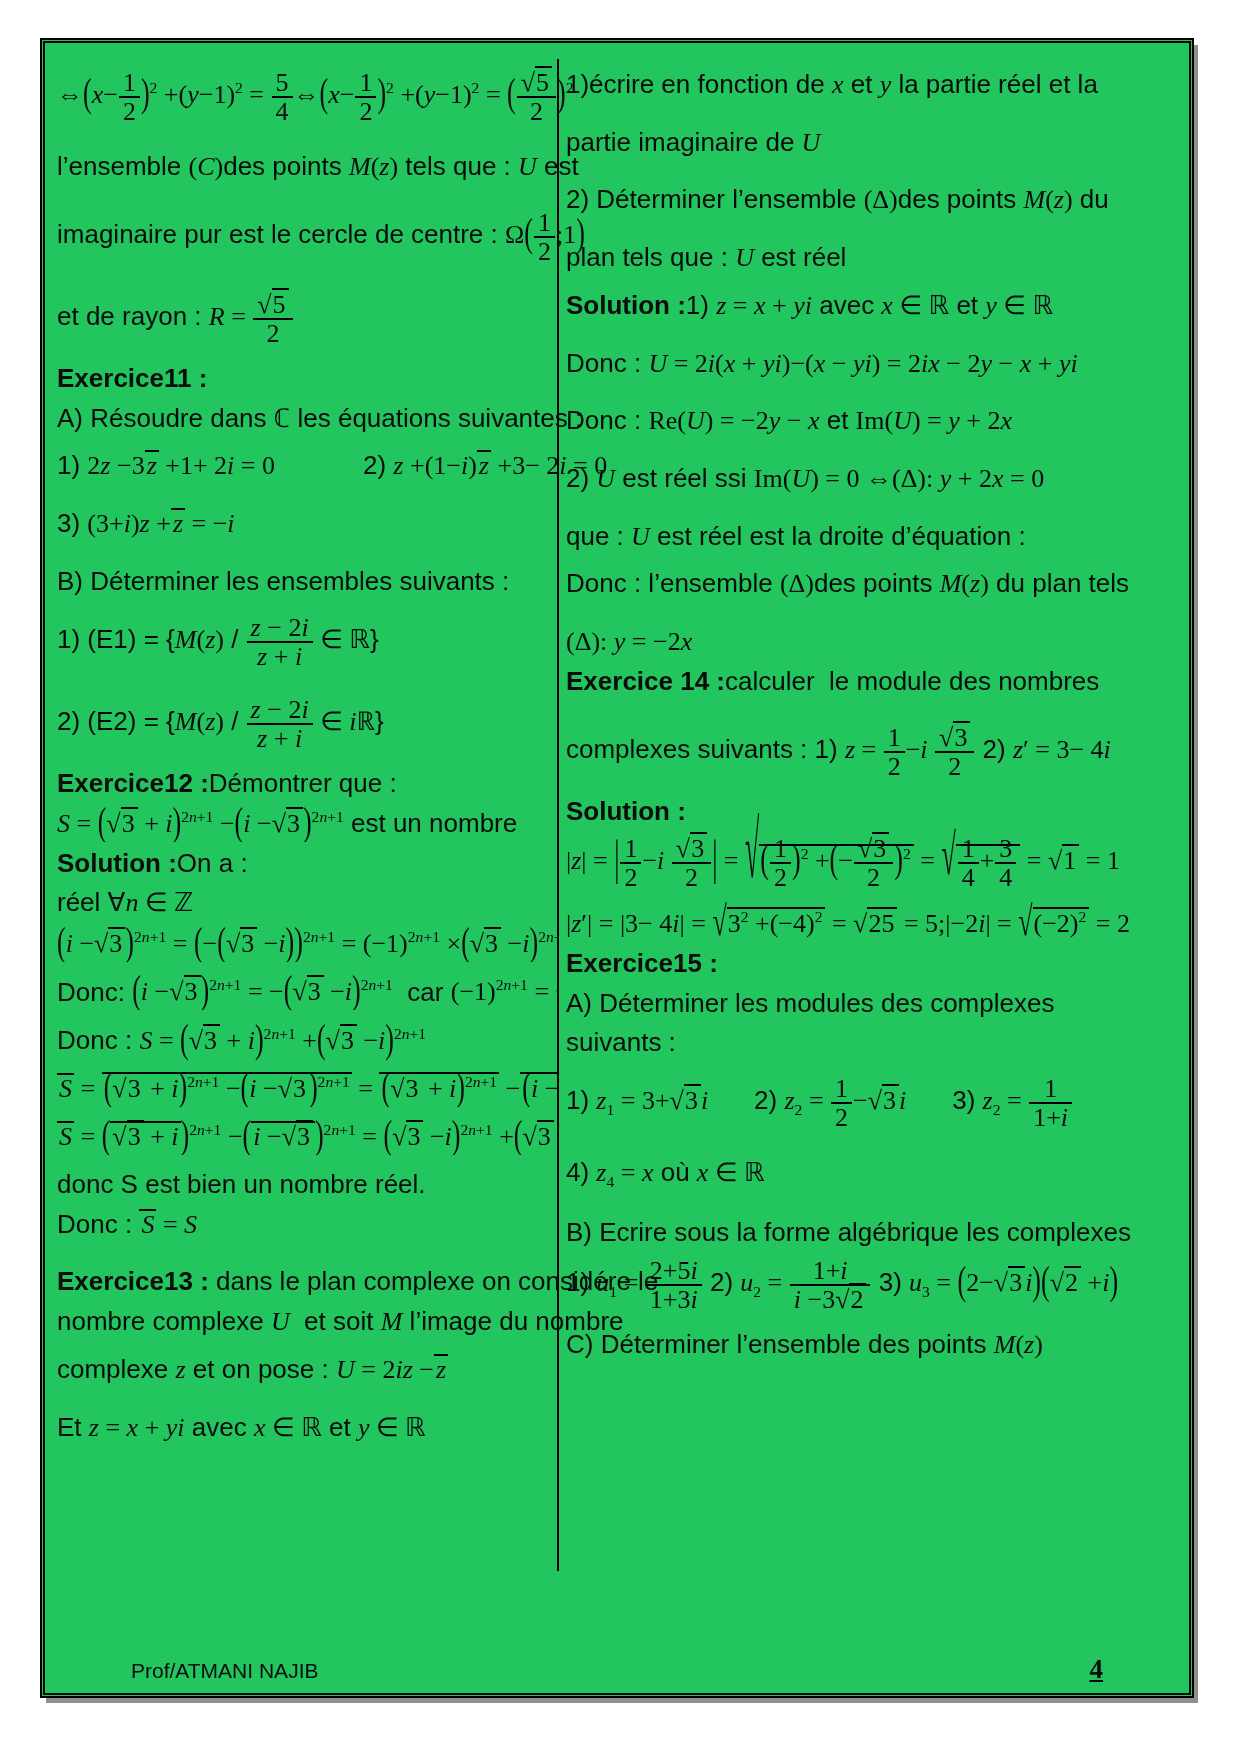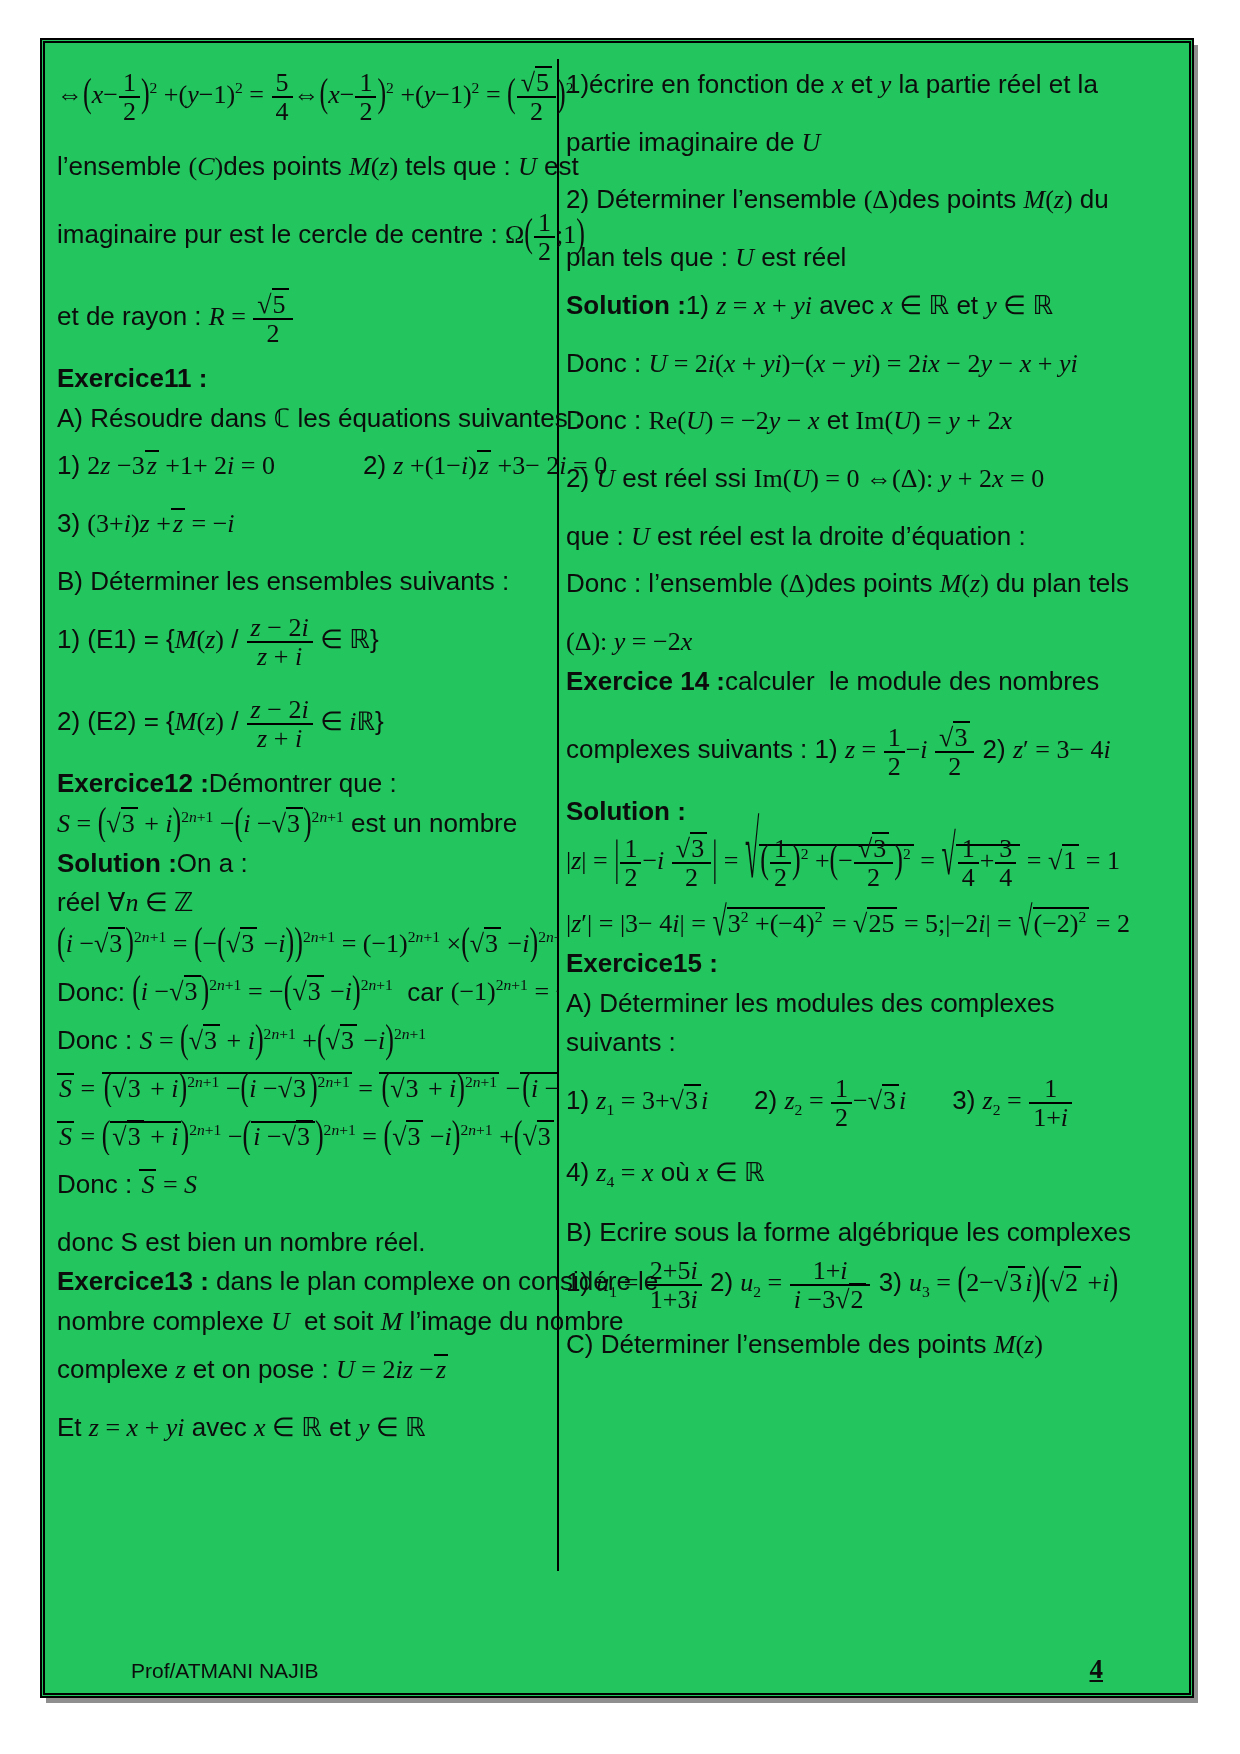--- a/index.html
+++ b/index.html
@@ -66,22 +66,22 @@
       <div class="line">2) (E2) = {<span class="m"><i>M</i>(<i>z</i>)</span> / <span class="m"><span class="fr"><span class="nu"><i>z</i> − 2<i>i</i></span><span class="de"><i>z</i> + <i>i</i></span></span> ∈ <i>i</i>ℝ</span>}</div>
       <div class="line t"><b>Exercice12 :</b>Démontrer que :</div>
       <div class="line t clip"><span class="m"><i>S</i> = <span class="bp">(</span><span class="sqrt">√<span class="r">3</span></span> + <i>i</i><span class="bp">)</span><sup>2<i>n</i>+1</sup> −<span class="bp">(</span><i>i</i> −<span class="sqrt">√<span class="r">3</span></span><span class="bp">)</span><sup>2<i>n</i>+1</sup></span> est un nombre</div>
       <div class="line t"><b>Solution :</b>On a :</div>
       <div class="line t">réel <span class="m">∀<i>n</i> ∈ ℤ</span></div>
       <div class="line clip"><span class="m"><span class="bp">(</span><i>i</i> −<span class="sqrt">√<span class="r">3</span></span><span class="bp">)</span><sup>2<i>n</i>+1</sup> = <span class="bp">(</span>−<span class="bp">(</span><span class="sqrt">√<span class="r">3</span></span> −<i>i</i><span class="bp">)</span><span class="bp">)</span><sup>2<i>n</i>+1</sup> = (−1)<sup>2<i>n</i>+1</sup> ×<span class="bp">(</span><span class="sqrt">√<span class="r">3</span></span> −<i>i</i><span class="bp">)</span><sup>2<i>n</i>+1</sup></span></div>
       <div class="line clip">Donc: <span class="m"><span class="bp">(</span><i>i</i> −<span class="sqrt">√<span class="r">3</span></span><span class="bp">)</span><sup>2<i>n</i>+1</sup> = −<span class="bp">(</span><span class="sqrt">√<span class="r">3</span></span> −<i>i</i><span class="bp">)</span><sup>2<i>n</i>+1</sup></span>&nbsp; car <span class="m">(−1)<sup>2<i>n</i>+1</sup> = −1</span></div>
       <div class="line">Donc : <span class="m"><i>S</i> = <span class="bp">(</span><span class="sqrt">√<span class="r">3</span></span> + <i>i</i><span class="bp">)</span><sup>2<i>n</i>+1</sup> +<span class="bp">(</span><span class="sqrt">√<span class="r">3</span></span> −<i>i</i><span class="bp">)</span><sup>2<i>n</i>+1</sup></span></div>
       <div class="line small clip"><span class="m"><span class="ov"><i>S</i></span> = <span class="ov"><span class="bp">(</span><span class="sqrt">√<span class="r">3</span></span> + <i>i</i><span class="bp">)</span><sup>2<i>n</i>+1</sup> −<span class="bp">(</span><i>i</i> −<span class="sqrt">√<span class="r">3</span></span><span class="bp">)</span><sup>2<i>n</i>+1</sup></span> = <span class="ov"><span class="bp">(</span><span class="sqrt">√<span class="r">3</span></span> + <i>i</i><span class="bp">)</span><sup>2<i>n</i>+1</sup></span> −<span class="ov"><span class="bp">(</span><i>i</i> −<span class="sqrt">√<span class="r">3</span></span><span class="bp">)</span><sup>2<i>n</i>+1</sup></span></span></div>
       <div class="line small clip"><span class="m"><span class="ov"><i>S</i></span> = <span class="bp">(</span><span class="ov"><span class="sqrt">√<span class="r">3</span></span> + <i>i</i></span><span class="bp">)</span><sup>2<i>n</i>+1</sup> −<span class="bp">(</span><span class="ov"><i>i</i> −<span class="sqrt">√<span class="r">3</span></span></span><span class="bp">)</span><sup>2<i>n</i>+1</sup> = <span class="bp">(</span><span class="sqrt">√<span class="r">3</span></span> −<i>i</i><span class="bp">)</span><sup>2<i>n</i>+1</sup> +<span class="bp">(</span><span class="sqrt">√<span class="r">3</span></span> + <i>i</i><span class="bp">)</span><sup>2<i>n</i>+1</sup></span></div>
+      <div class="line t">donc S est bien un nombre réel.</div>
       <div class="line g">Donc : <span class="m"><span class="ov"><i>S</i></span> = <i>S</i></span></div>
-      <div class="line t">donc S est bien un nombre réel.</div>
       <div class="line t spill"><b>Exercice13 :</b> dans le plan complexe on considére le</div>
       <div class="line">nombre complexe <span class="m"><i>U</i></span>&nbsp; et soit <span class="m"><i>M</i></span> l’image du nombre</div>
       <div class="line g">complexe <span class="m"><i>z</i></span> et on pose : <span class="m"><i>U</i> = 2<i>iz</i> −<span class="ov"><i>z</i></span></span></div>
       <div class="line">Et <span class="m"><i>z</i> = <i>x</i> + <i>yi</i></span> avec <span class="m"><i>x</i> ∈ ℝ</span> et <span class="m"><i>y</i> ∈ ℝ</span></div>
     </div>
   <div class="col col-right">
       <div class="line g">1)écrire en fonction de <span class="m"><i>x</i></span> et <span class="m"><i>y</i></span> la partie réel et la</div>
       <div class="line g">partie imaginaire de <span class="m"><i>U</i></span></div>
       <div class="line g">2) Déterminer l’ensemble <span class="m">(Δ)</span>des points <span class="m"><i>M</i>(<i>z</i>)</span> du</div>
       <div class="line">plan tels que : <span class="m"><i>U</i></span> est réel</div>

